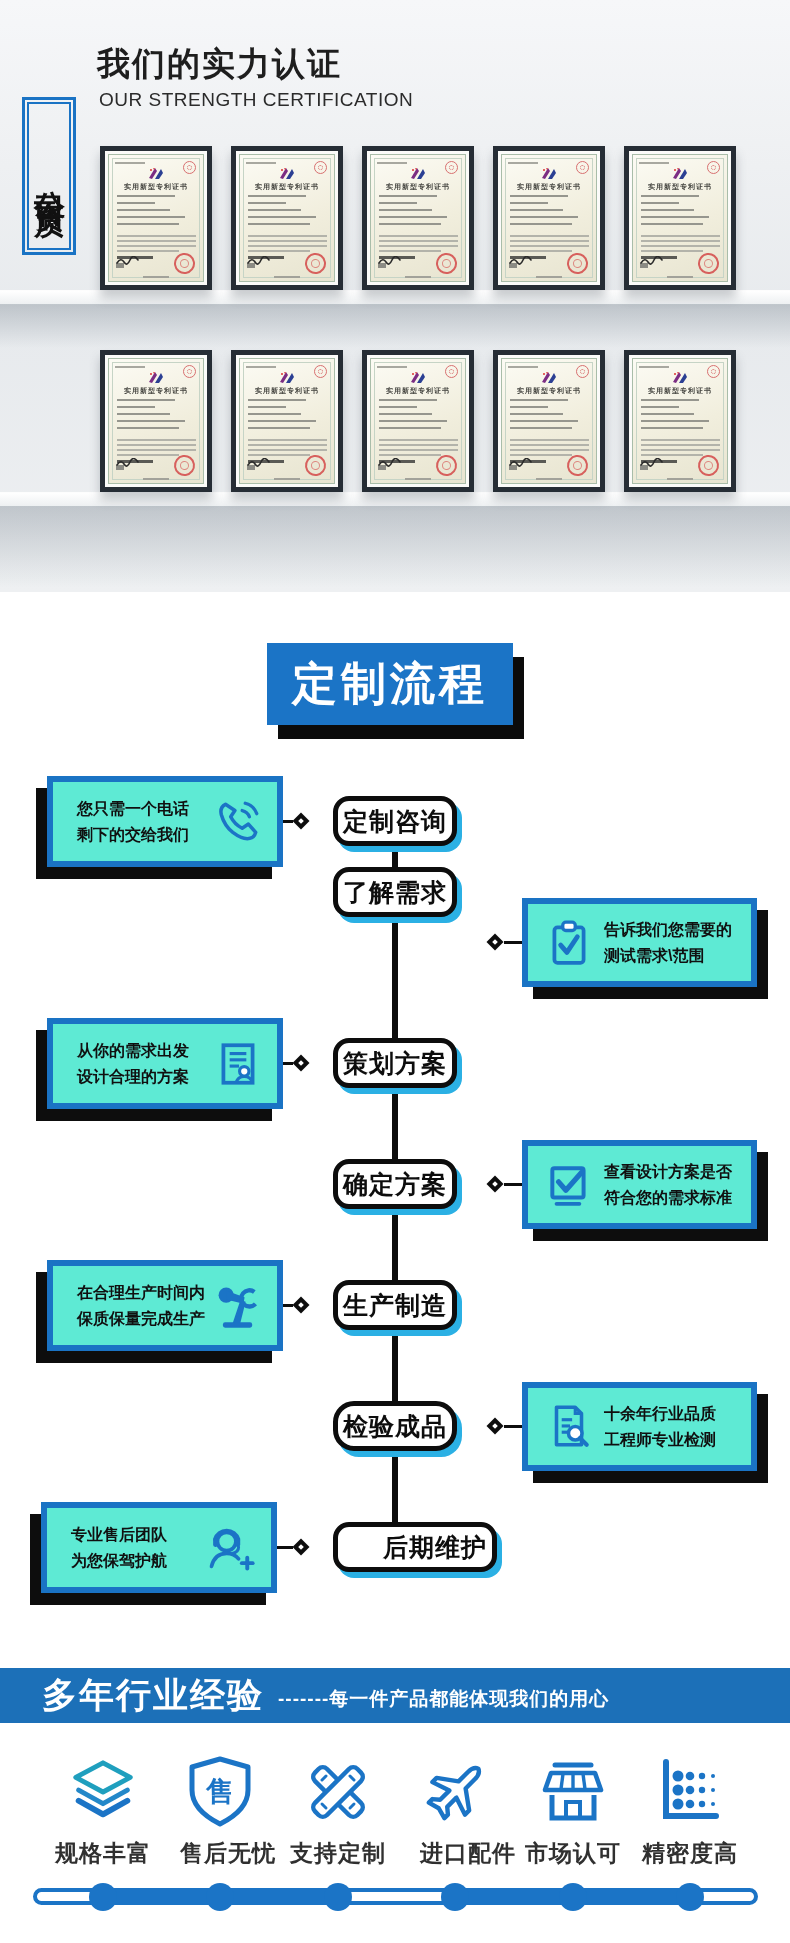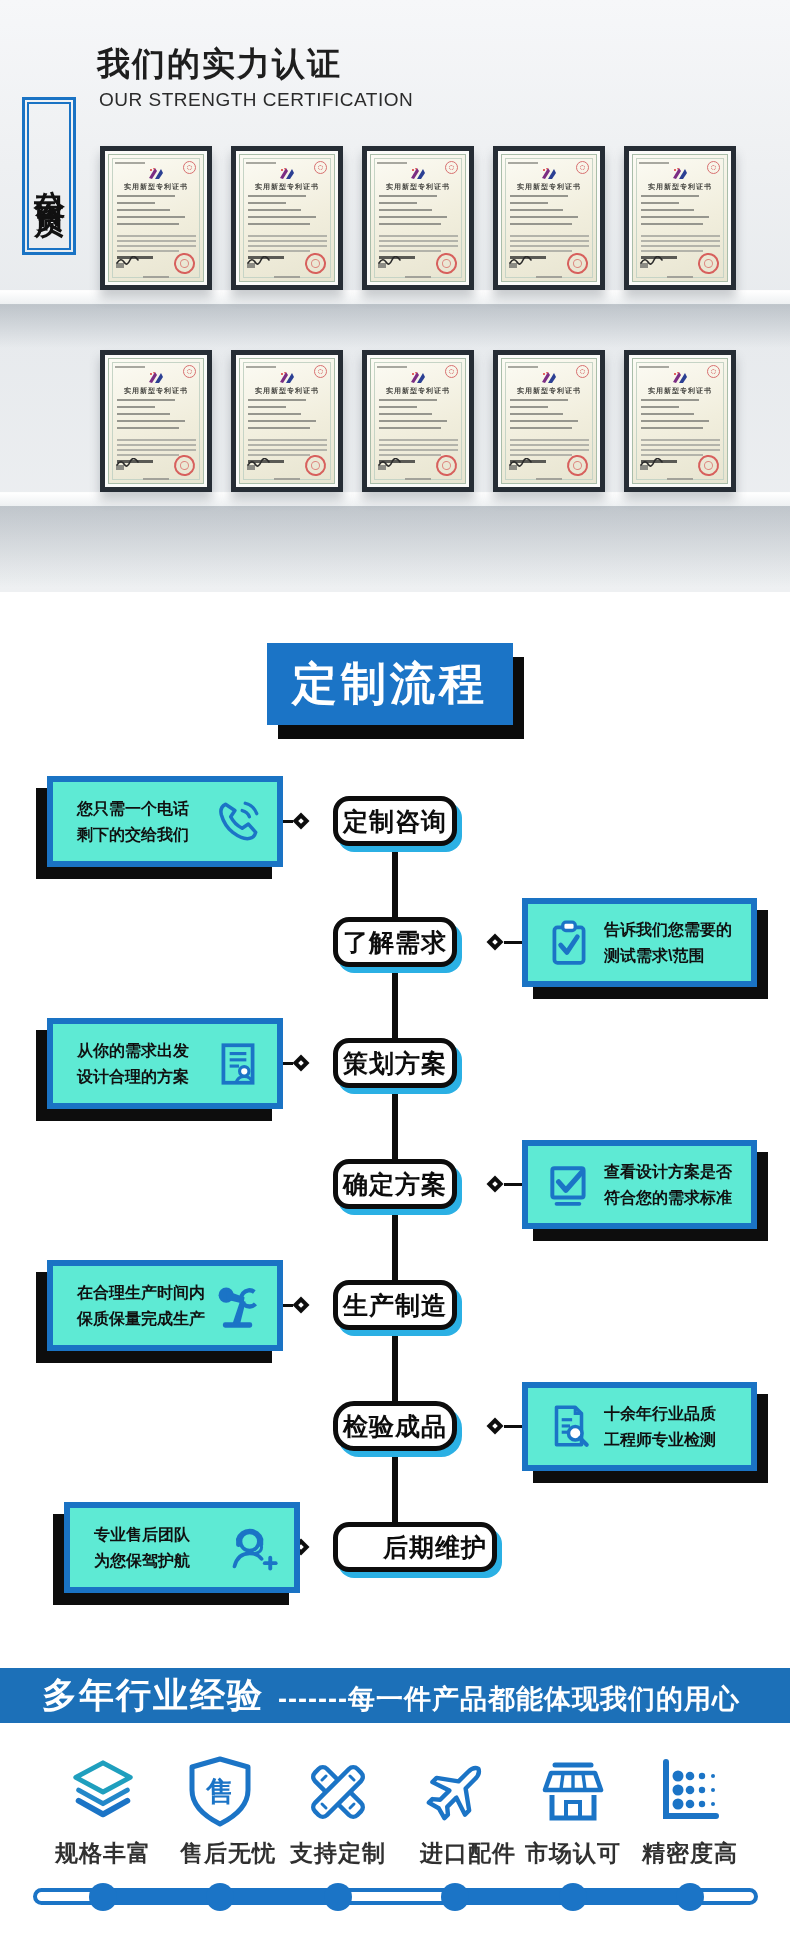--- a/index.html
+++ b/index.html
@@ -60,21 +60,21 @@
   .note-text{font-size:16px;font-weight:bold;color:#101010;line-height:1.6;white-space:nowrap;}
   .conn-line{position:absolute;height:3px;background:#0d0d0d;z-index:1;}
   .diamond{position:absolute;width:12px;height:12px;background:#0d0d0d;transform:rotate(45deg);z-index:1;}
   .diamond::after{content:"";position:absolute;inset:4px;background:#ffffff;}
   .flow-icon{display:flex;align-items:center;justify-content:center;flex:0 0 auto;}
 
   
   .exp-bar{position:absolute;left:0;top:1668px;width:790px;height:55px;background:#1c70b8;
     display:flex;align-items:center;padding-left:42px;box-sizing:border-box;}
   .exp-title{font-size:35px;font-weight:bold;color:#fff;letter-spacing:2px;}
-  .exp-sub{font-size:27px;font-weight:bold;color:#fff;margin-left:14px;letter-spacing:1px;margin-top:6px;}
+  .exp-sub{font-size:19px;font-weight:bold;color:#fff;margin-left:14px;letter-spacing:1px;margin-top:6px;}
   .feature-icon{position:absolute;top:1752px;width:80px;height:80px;display:flex;align-items:center;justify-content:center;}
   .feature-label{position:absolute;top:1838px;width:124px;text-align:center;
     font-size:23px;font-weight:bold;color:#303030;letter-spacing:1px;}
   .tl-track{position:absolute;left:33px;top:1888px;width:725px;height:17px;border:4px solid #1b74c6;
     border-radius:13px;background:#fff;box-sizing:border-box;}
   .tl-seg{position:absolute;top:1888px;height:17px;background:#1b74c6;}
   .tl-dot{position:absolute;top:1883px;width:28px;height:28px;border-radius:50%;background:#1b74c6;}
 </style>
 </head>
 <body>
@@ -437,21 +437,21 @@
         <span class="flow-icon">
           <svg viewBox="0 0 48 48" width="50" height="50">
    <path d="M12 7 C8 9 7 13 8 17 C10 24 14 30 19 34 C23 37 28 40 33 40 C37 40 40 38 41 34 L34 26 L28 30 C24 28 19 23 17 19 L21 13 Z" fill="none" stroke="#1b74c6" stroke-width="3.4" stroke-linejoin="round"></path>
    <path d="M28 13 Q33 14 35 19" fill="none" stroke="#1b74c6" stroke-width="3.2" stroke-linecap="round"></path>
    <path d="M31 6 Q39 8 42 16" fill="none" stroke="#1b74c6" stroke-width="3.2" stroke-linecap="round"></path>
           </svg>
         </span>
       </div>
       <div class="conn-line" style="left: 273px; top: 820px; width: 20px;"></div>
       <div class="diamond" style="left: 295px; top: 815px;"></div>
-      <div class="pill" style="left: 333px; top: 917px;">了解需求</div>
+      <div class="pill" style="left: 333px; top: 867px;">了解需求</div>
       <div class="note-box right" style="left: 522px; top: 898px; width: 197px; height: 77px;">
         <span class="flow-icon">
           <svg viewBox="0 0 48 48" width="50" height="50">
    <rect x="10" y="9" width="28" height="34" rx="3" fill="none" stroke="#1b74c6" stroke-width="3.6"></rect>
    <rect x="18" y="4" width="12" height="8" rx="3" fill="#fff" stroke="#1b74c6" stroke-width="3.2"></rect>
    <path d="M16 26 L22 33 L32 18" fill="none" stroke="#1b74c6" stroke-width="4.6" stroke-linecap="round" stroke-linejoin="round"></path>
           </svg>
         </span>
         <div class="note-text">
         <div>告诉我们您需要的</div>
@@ -527,21 +527,21 @@
           </svg>
         </span>
         <div class="note-text">
         <div>十余年行业品质</div>
           <div>工程师专业检测</div>
         </div>
       </div>
       <div class="conn-line" style="left: 504px; top: 1425px; width: 18px;"></div>
       <div class="diamond" style="left: 489px; top: 1420px;"></div>
       <div class="pill" style="left: 333px; top: 1522px; padding-left: 40px;">后期维护</div>
-      <div class="note-box left" style="left: 64px; top: 1502px; width: 186px; height: 79px;">
+      <div class="note-box left" style="left: 41px; top: 1502px; width: 186px; height: 79px;">
         <div class="note-text">
         <div>专业售后团队</div>
           <div>为您保驾护航</div>
         </div>
         <span class="flow-icon">
           <svg viewBox="0 0 48 48" width="52" height="52">
    <circle cx="20" cy="18" r="8.5" fill="none" stroke="#1b74c6" stroke-width="3.4"></circle>
    <path d="M6 41 Q9 29 20 29 Q27 29 31 34" fill="none" stroke="#1b74c6" stroke-width="3.4" stroke-linecap="round"></path>
    <path d="M9 16 a11.5 11.5 0 0 1 22 0" fill="none" stroke="#1b74c6" stroke-width="3.2" stroke-linecap="round"></path>
    <rect x="7.5" y="15" width="4.5" height="8" rx="2" fill="#1b74c6"></rect>

